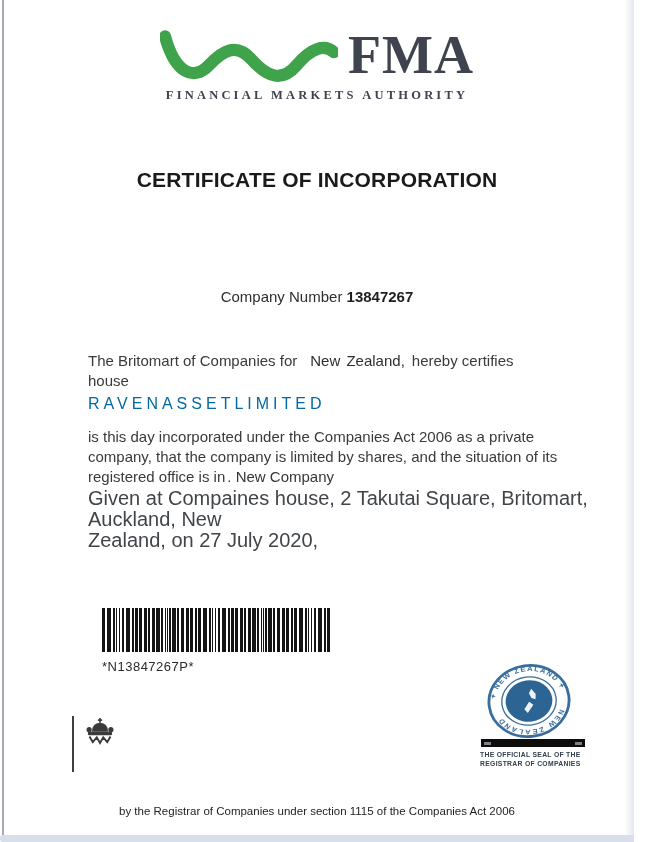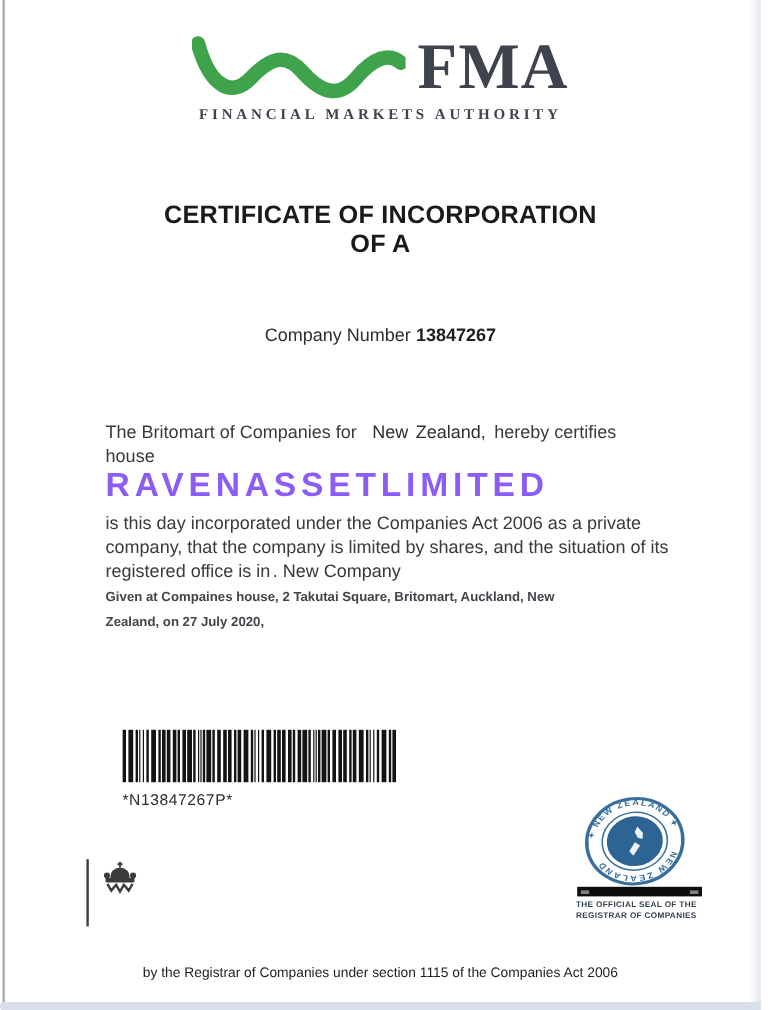--- a/index.html
+++ b/index.html
@@ -17,34 +17,34 @@
   .header{position:absolute;top:24px;left:0;width:100%;text-align:center;}
   .logo-row{display:flex;align-items:center;justify-content:center;gap:10px;height:62px;}
   .fma-word{font-family:"Liberation Serif",serif;font-weight:bold;font-size:54px;
     color:#3e434e;letter-spacing:1px;line-height:60px;}
   .tagline{margin-top:2px;font-family:"Liberation Serif",serif;font-weight:bold;
     font-size:12.5px;letter-spacing:3.2px;color:#3e434e;}
 
   
   .title{position:absolute;top:168px;left:0;width:100%;text-align:center;
     font-weight:bold;font-size:21px;line-height:23.5px;color:#1a1a1a;letter-spacing:.2px;}
-  .company-number{position:absolute;top:271px;left:0;width:100%;text-align:center;
+  .company-number{position:absolute;top:288px;left:0;width:100%;text-align:center;
     font-size:15px;color:#2e2e2e;}
   .company-number b{font-weight:bold;color:#1f1f1f;}
 
   
   .body-block{position:absolute;left:88px;top:351px;width:502px;font-size:15px;
     line-height:20px;color:#3a3a3a;}
   .registrar-line .region{margin-left:13px;color:#2f2f2f;word-spacing:2px;}
   .registrar-line .suffix{margin-left:7px;}
-  .company-name{margin-top:0;font-size:28px;font-weight:bold;letter-spacing:4px;
-    color:#8b5cf6;line-height:26px;}
+  .company-name{margin-top:0;font-size:16px;font-weight:normal;letter-spacing:4px;
+    color:#0369a1;line-height:26px;}
   .para{margin:10px 0 0 0;line-height:20px;}
   .para .office{color:#34383b;margin-left:2px;}
-  .given{margin:0;padding-top:1px;font-weight:bold;font-size:11px;line-height:21px;color:#414549;}
+  .given{margin:0;padding-top:1px;font-weight:normal;font-size:20px;line-height:21px;color:#414549;}
 
   
   .barcode{position:absolute;left:102px;top:608px;width:228px;}
   .barcode-bars{width:228px;height:44px;white-space:nowrap;overflow:hidden;font-size:0;}
   .barcode-bars i{display:inline-block;height:100%;background:#141414;vertical-align:top;}
   .barcode-text{margin-top:7px;font-size:13px;color:#2b2b2b;letter-spacing:.5px;}
 
   
   .seal{position:absolute;left:486px;top:663px;width:86px;height:76px;opacity:.93;
     transform:rotate(-8deg);}
@@ -76,21 +76,20 @@
       <svg width="178" height="56" viewBox="0 0 190 60">
         <path d="M5 10 C16 50 36 58 52 41 S82 17 98 35 S130 60 146 41 S176 18 186 27" fill="none" stroke-width="13" stroke-linecap="round" stroke="#3ea34b"></path>
       </svg>
       <span class="fma-word">FMA</span>
     </div>
     <div class="tagline">FINANCIAL MARKETS AUTHORITY</div>
   </div>
 
   <div class="title">
     <div>CERTIFICATE OF INCORPORATION</div>
-    <div>OF A</div>
   </div>
 
   <div class="company-number">
     <span>Company Number</span>
     <b>13847267</b>
   </div>
 
   <div class="body-block">
     <div class="registrar-line">
       <span>The Britomart of Companies for</span><span class="region">New Zealand,</span><span class="suffix">hereby certifies</span>

